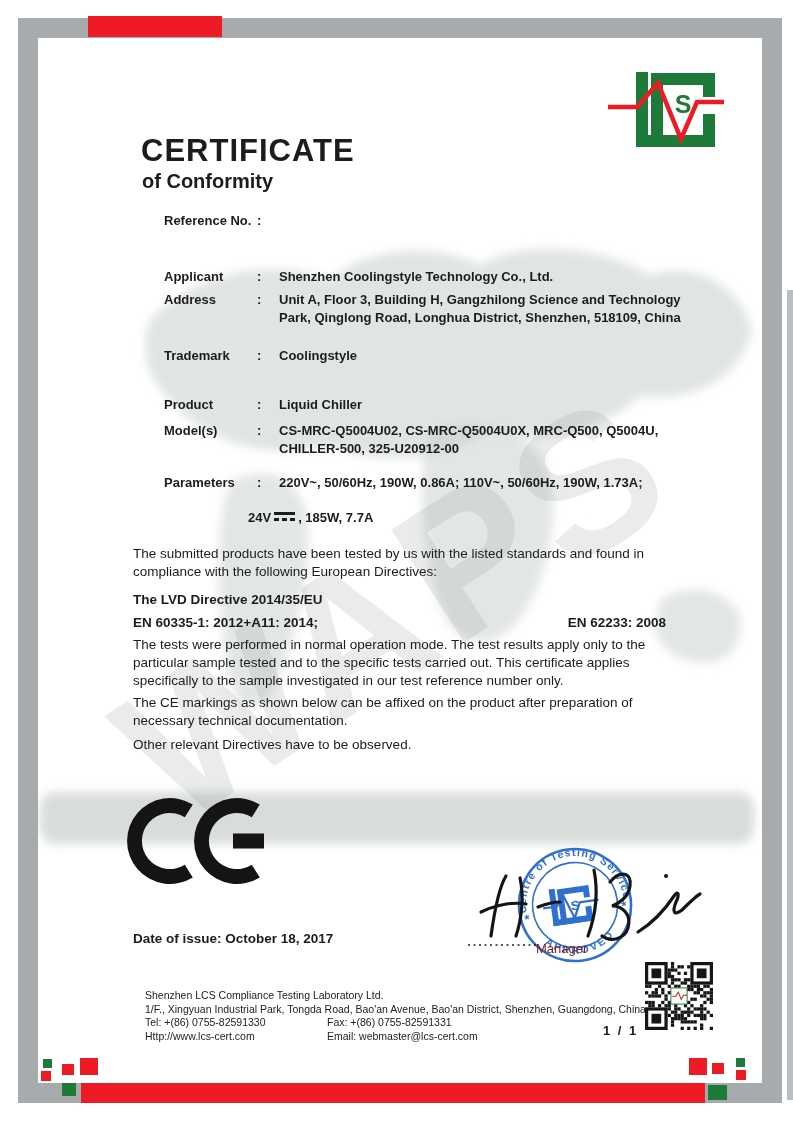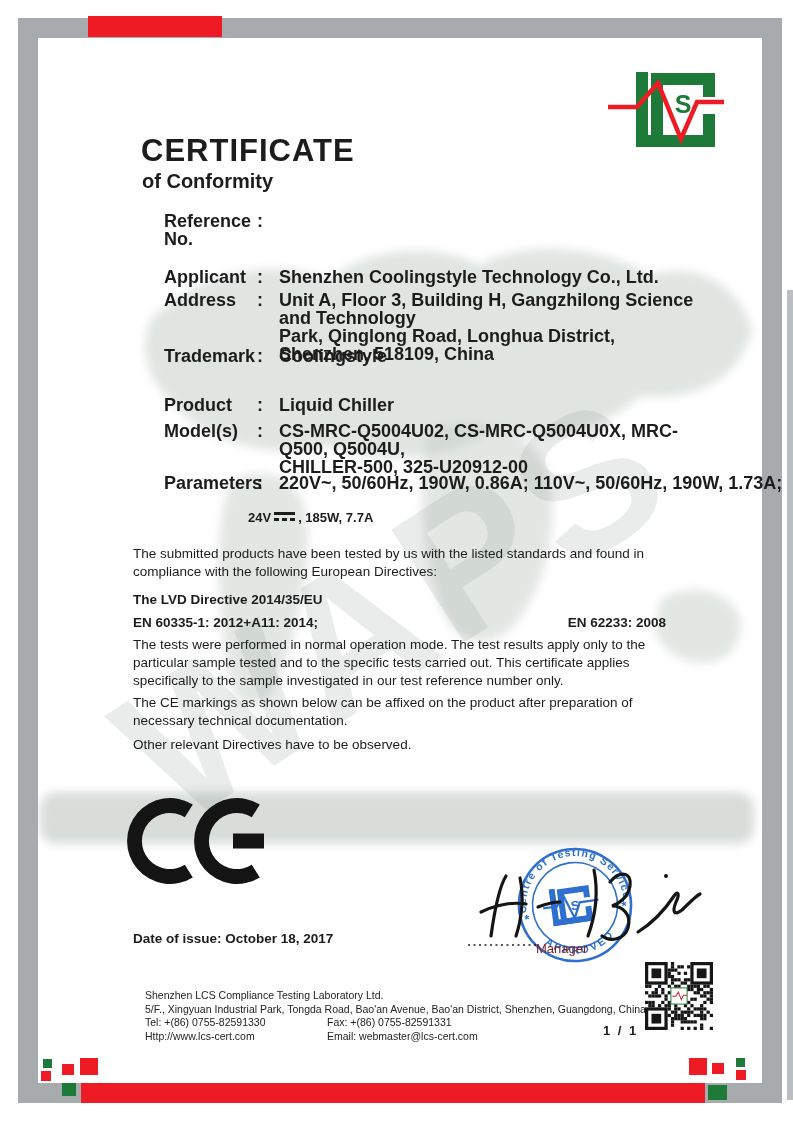--- a/index.html
+++ b/index.html
@@ -15,21 +15,21 @@
   .frame{position:absolute;left:18px;top:18px;width:764px;height:1085px;
          border:20px solid #a7abad;box-sizing:border-box;z-index:1;}
   .bar,.sq{position:absolute;z-index:2;}
   .red{background:#ee1b24;} .green{background:#1d7a38;}
   .edge-shadow{position:absolute;right:0;top:290px;width:6px;height:810px;background:#a9afb1;opacity:.8;z-index:1;}
   
   .abs{position:absolute;z-index:3;}
   .b{font-weight:bold;}
   .title-main{font-size:31px;font-weight:bold;letter-spacing:1px;}
   .title-sub{font-size:20px;font-weight:bold;}
-  .frow{display:flex;font-size:18px;font-weight:bold;line-height:18px;width:540px;padding-left:31px;}
+  .frow{display:flex;font-size:13px;font-weight:bold;line-height:18px;width:540px;padding-left:31px;}
   .frow .lbl{width:93px;flex:none;}
   .frow .col{width:22px;flex:none;}
   .frow .val{flex:1;white-space:pre-line;}
   .body-p{font-size:13.5px;line-height:18px;white-space:pre-line;width:540px;}
   .dc{display:inline-block;position:relative;width:21px;height:11px;margin:0 3px;}
   .dc::before{content:"";position:absolute;left:0;top:1px;width:21px;height:3px;background:#1c1c1c;}
   .dc::after{content:"";position:absolute;left:0;top:7px;width:5px;height:3px;background:#1c1c1c;
              box-shadow:8px 0 0 #1c1c1c,16px 0 0 #1c1c1c;}
   .foot{font-size:10.5px;line-height:13.5px;color:#222;}
   .foot .cw{display:inline-block;width:182px;}
@@ -186,21 +186,21 @@
       <path d="M152,40 C162,28 174,30 172,44 C170,56 160,62 154,64 C164,64 174,72 170,86 C166,98 152,100 144,94"></path>
       <path d="M180,90 C196,80 208,66 216,54 C220,48 222,52 218,60 C214,70 216,74 224,68 C232,60 238,54 242,52"></path>
       <circle cx="208" cy="34" r="2" fill="#151515" stroke="none"></circle>
     </g>
     <path d="M10,103 H78" stroke="#222" stroke-width="1.6" stroke-dasharray="2,3.5"></path>
   </svg>
   <div class="abs mgr" style="left:536px;top:941px;">Manager</div>
 
   <div class="abs foot" style="left:145px;top:989px;">
     <div>Shenzhen LCS Compliance Testing Laboratory Ltd.</div>
-    <div>5/F., Xingyuan Industrial Park, Tongda Road, Bao'an Avenue, Bao'an District, Shenzhen, Guangdong, China</div>
+    <div>1/F., Xingyuan Industrial Park, Tongda Road, Bao'an Avenue, Bao'an District, Shenzhen, Guangdong, China</div>
     <div>
       <span class="cw">Tel: +(86) 0755-82591330</span><span>Fax: +(86) 0755-82591331</span>
     </div>
     <div>
       <span class="cw">Http://www.lcs-cert.com</span><span>Email: webmaster@lcs-cert.com</span>
     </div>
   </div>
   <div class="abs pageno" style="left:603px;top:1023px;">1 / 1</div>
 
   <svg class="abs" style="left:645px;top:962px;" width="68" height="68" viewBox="0 0 67.2 67.2">

